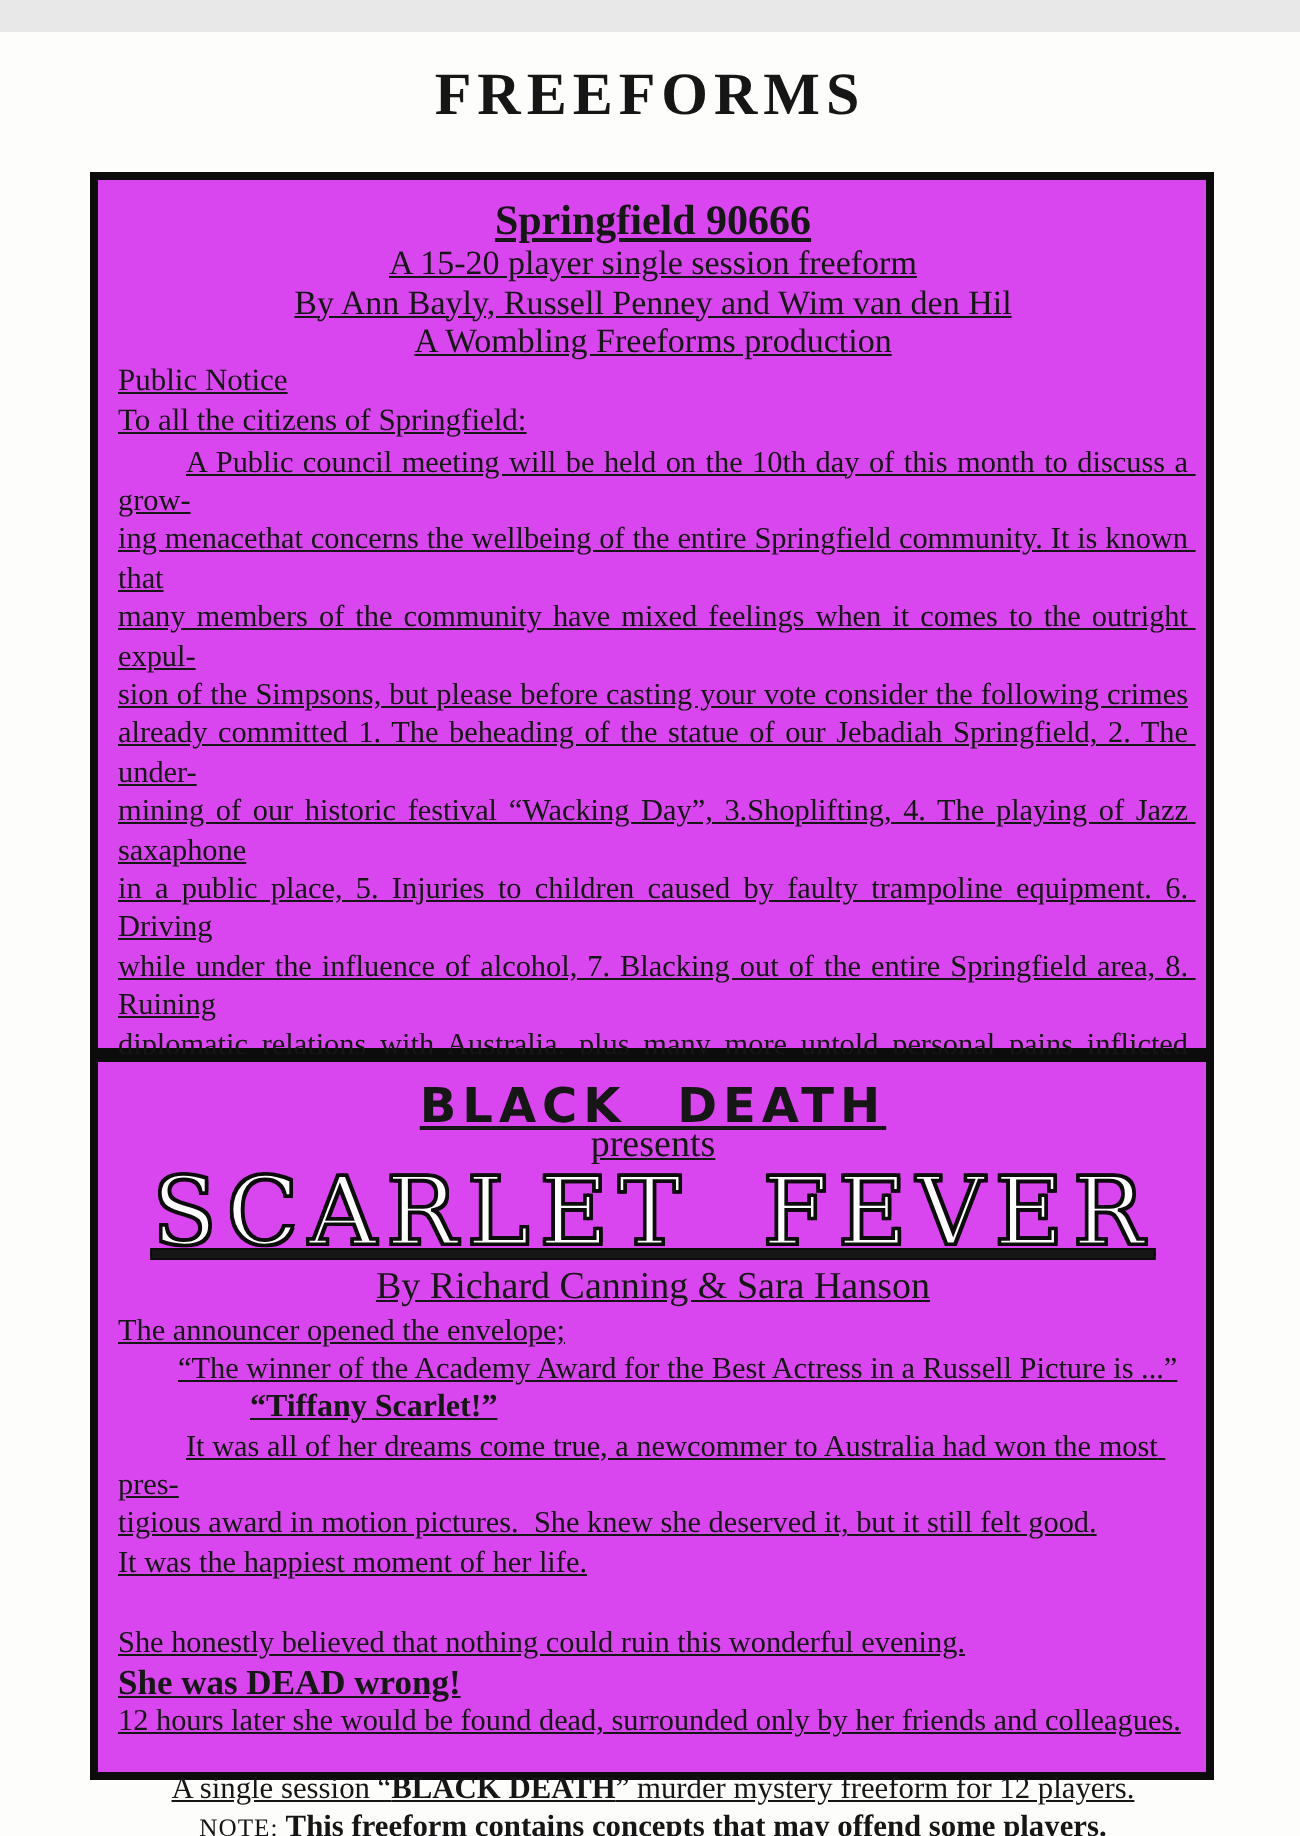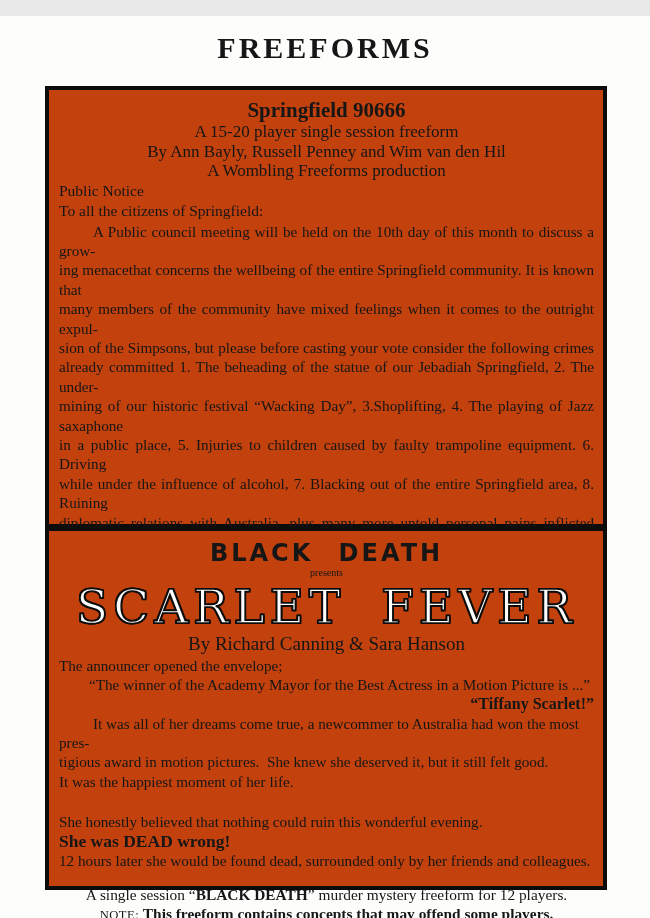--- a/index.html
+++ b/index.html
@@ -20,22 +20,23 @@
     font-weight:700;
     letter-spacing:3px;
     font-family:"Liberation Serif", serif;
   }
   
   .listing-box{
     position:absolute;
     left:45px;
     width:554px;
     border:4px solid #0c0c0c;
-    background:#c2410c;
+    background:#d946ef;
     box-sizing:content-box;
+    text-decoration:underline;
   }
   .box-1{top:70px;height:434px;}
   .box-2{top:511px;height:355px;}
   .box-inner{padding:6px 9px 6px 10px;}
   
   .l1-title{
     text-align:center;
     font-size:21px;
     font-weight:700;
     line-height:24px;
@@ -68,21 +69,21 @@
     font-family:"DejaVu Sans", sans-serif;
     font-weight:800;
     font-size:24px;
     line-height:26px;
     letter-spacing:3px;
     word-spacing:14px;
     margin-top:3px;
   }
   .presents{
     text-align:center;
-    font-size:10px;
+    font-size:19px;
     line-height:14px;
   }
   .l2-title{
     text-align:center;
     font-family:"DejaVu Serif", serif;
     font-size:47px;
     line-height:52px;
     letter-spacing:5px;
     word-spacing:16px;
     color:#ffffff;
@@ -97,21 +98,20 @@
     font-size:19px;
     line-height:22px;
     margin-bottom:1px;
   }
   .b2-line{font-size:15.2px;line-height:19.2px;white-space:pre-wrap;}
   .indent-1{padding-left:30px;}
   .tiffany{
     padding-left:66px;
     font-weight:700;
     font-size:16px;
-    text-align:right;
   }
   .dead-line{
     font-weight:700;
     font-size:17.5px;
     line-height:20px;
   }
   .gap-lg{height:21px;}
   .gap-md{height:14px;}
   .center-line{
     text-align:center;
@@ -165,21 +165,21 @@
     </div>
   </div>
 
   <div class="listing-box box-2">
     <div class="box-inner">
       <div class="presenter">BLACK DEATH</div>
       <div class="presents">presents</div>
       <div class="l2-title">SCARLET FEVER</div>
       <div class="l2-byline">By Richard Canning &amp; Sara Hanson</div>
       <div class="b2-line">The announcer opened the envelope;</div>
-      <div class="b2-line indent-1">“The winner of the Academy Mayor for the Best Actress in a Motion Picture is ...”</div>
+      <div class="b2-line indent-1">“The winner of the Academy Award for the Best Actress in a Russell Picture is ...”</div>
       <div class="b2-line tiffany">“Tiffany Scarlet!”</div>
       <div class="para">
           <div class="tline tline-first">It was all of her dreams come true, a newcommer to Australia had won the most pres-</div>
           <div class="tline">tigious award in motion pictures.  She knew she deserved it, but it still felt good.</div>
           <div class="tline tline-last">It was the happiest moment of her life.</div>
         </div>
       <div class="gap-lg"></div>
       <div class="b2-line">She honestly believed that nothing could ruin this wonderful evening.</div>
       <div class="dead-line">She was DEAD wrong!</div>
       <div class="b2-line">12 hours later she would be found dead, surrounded only by her friends and colleagues.</div>

